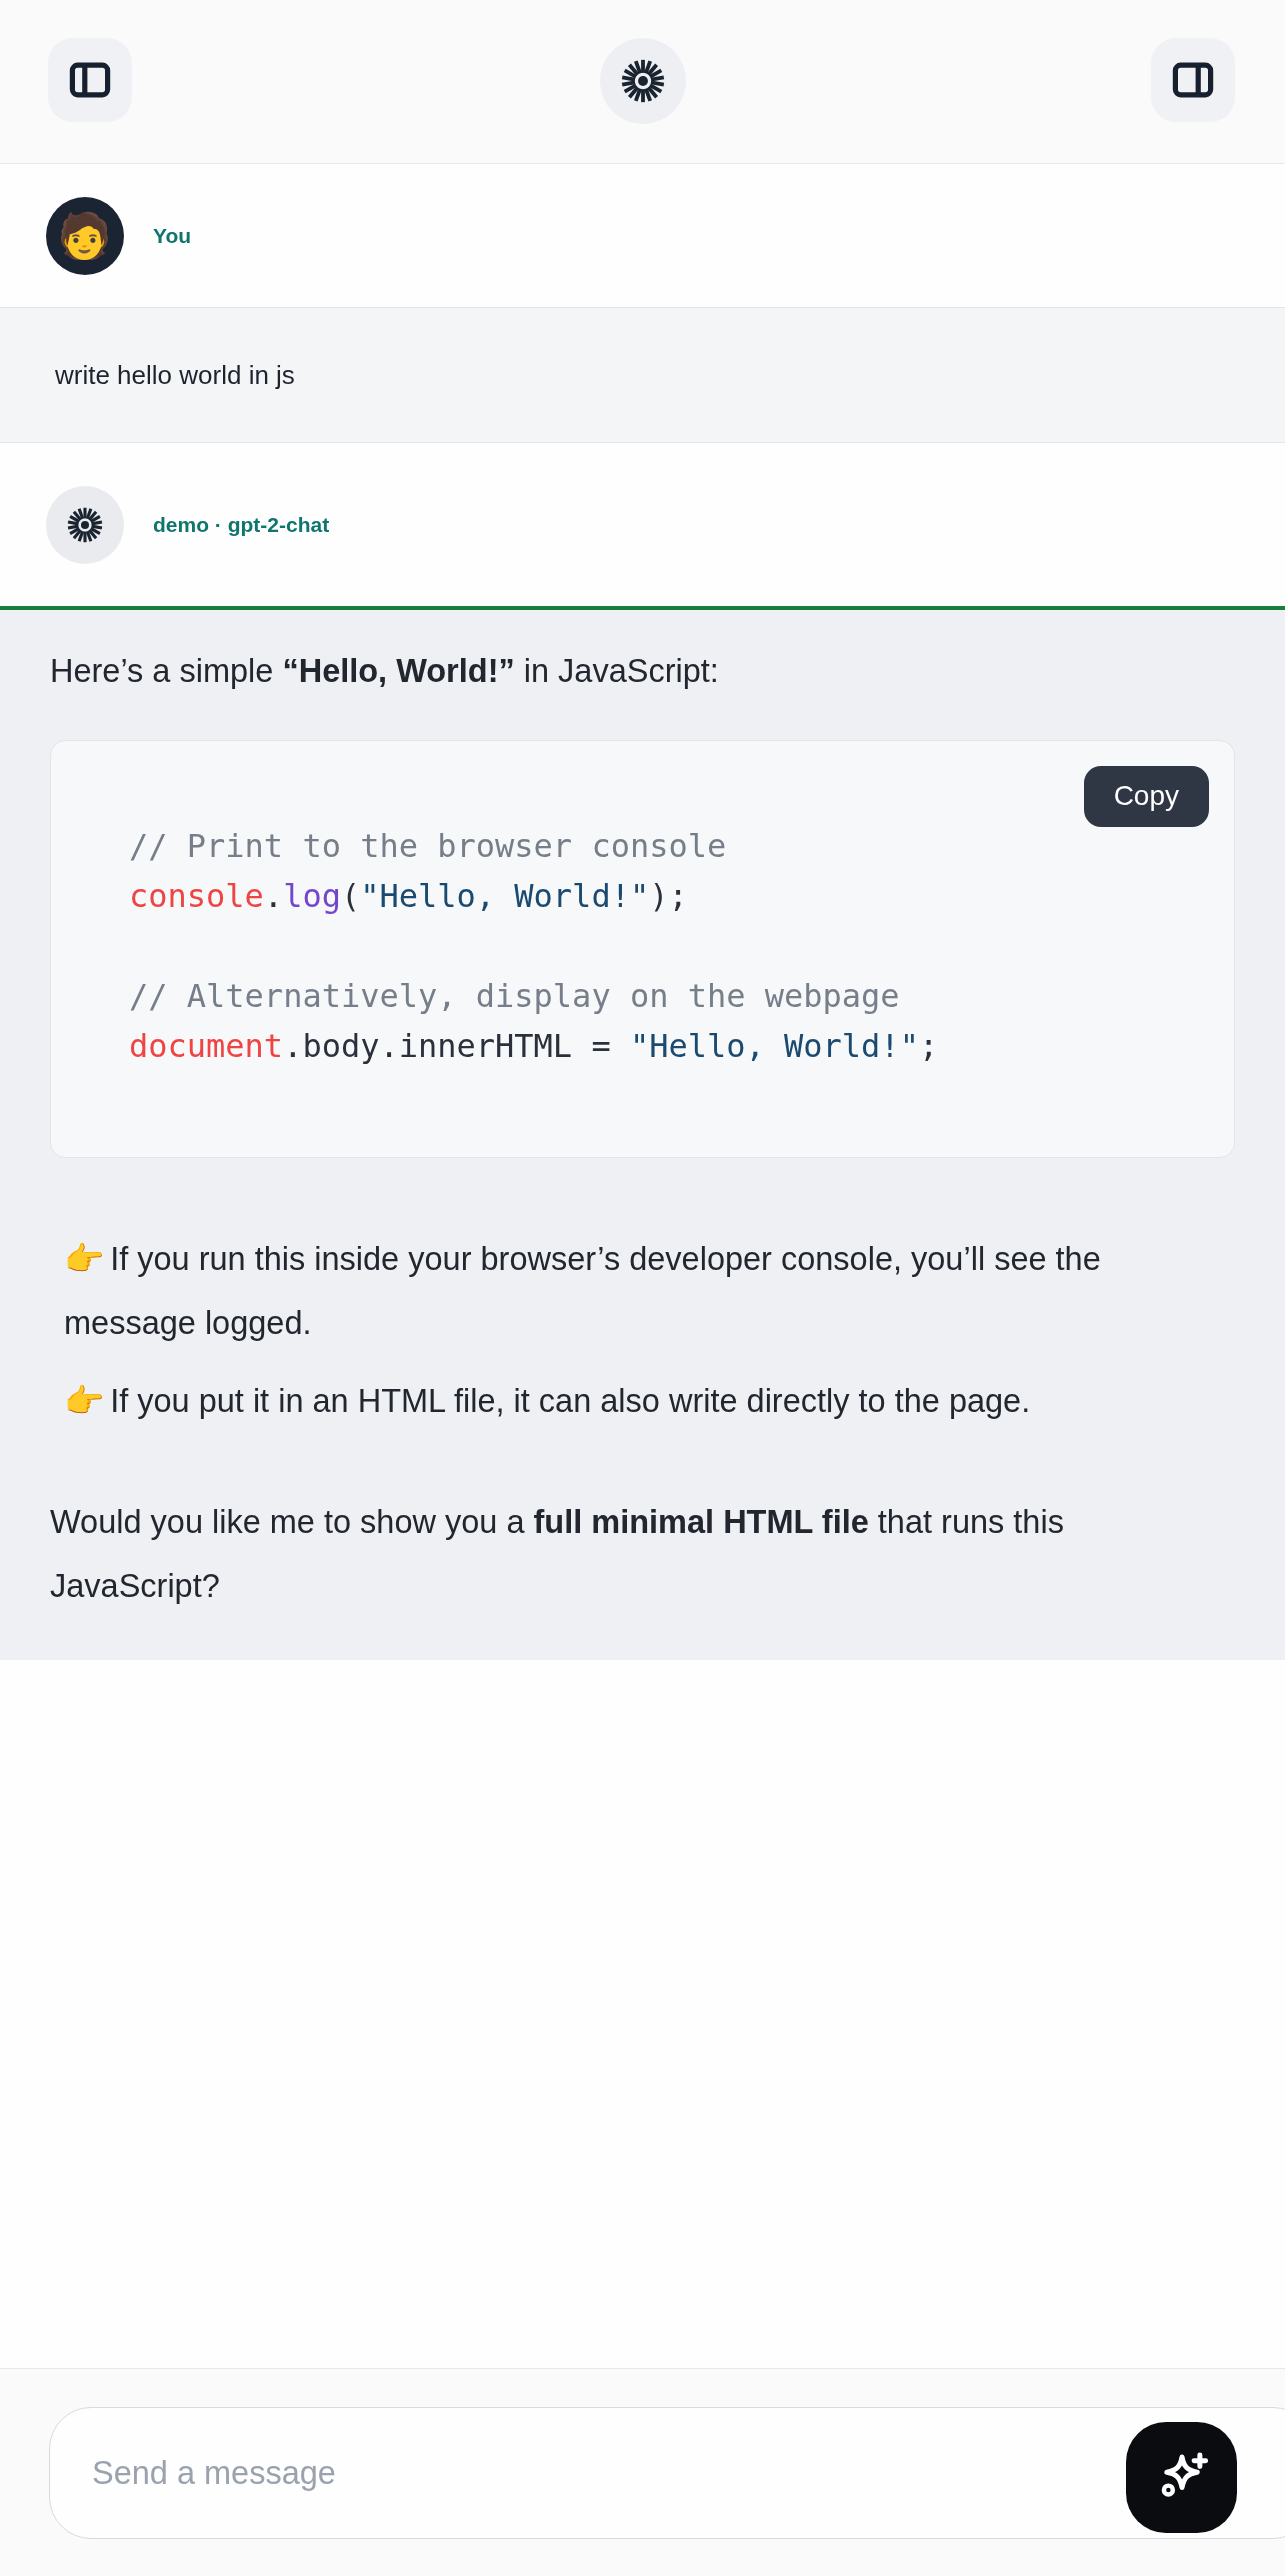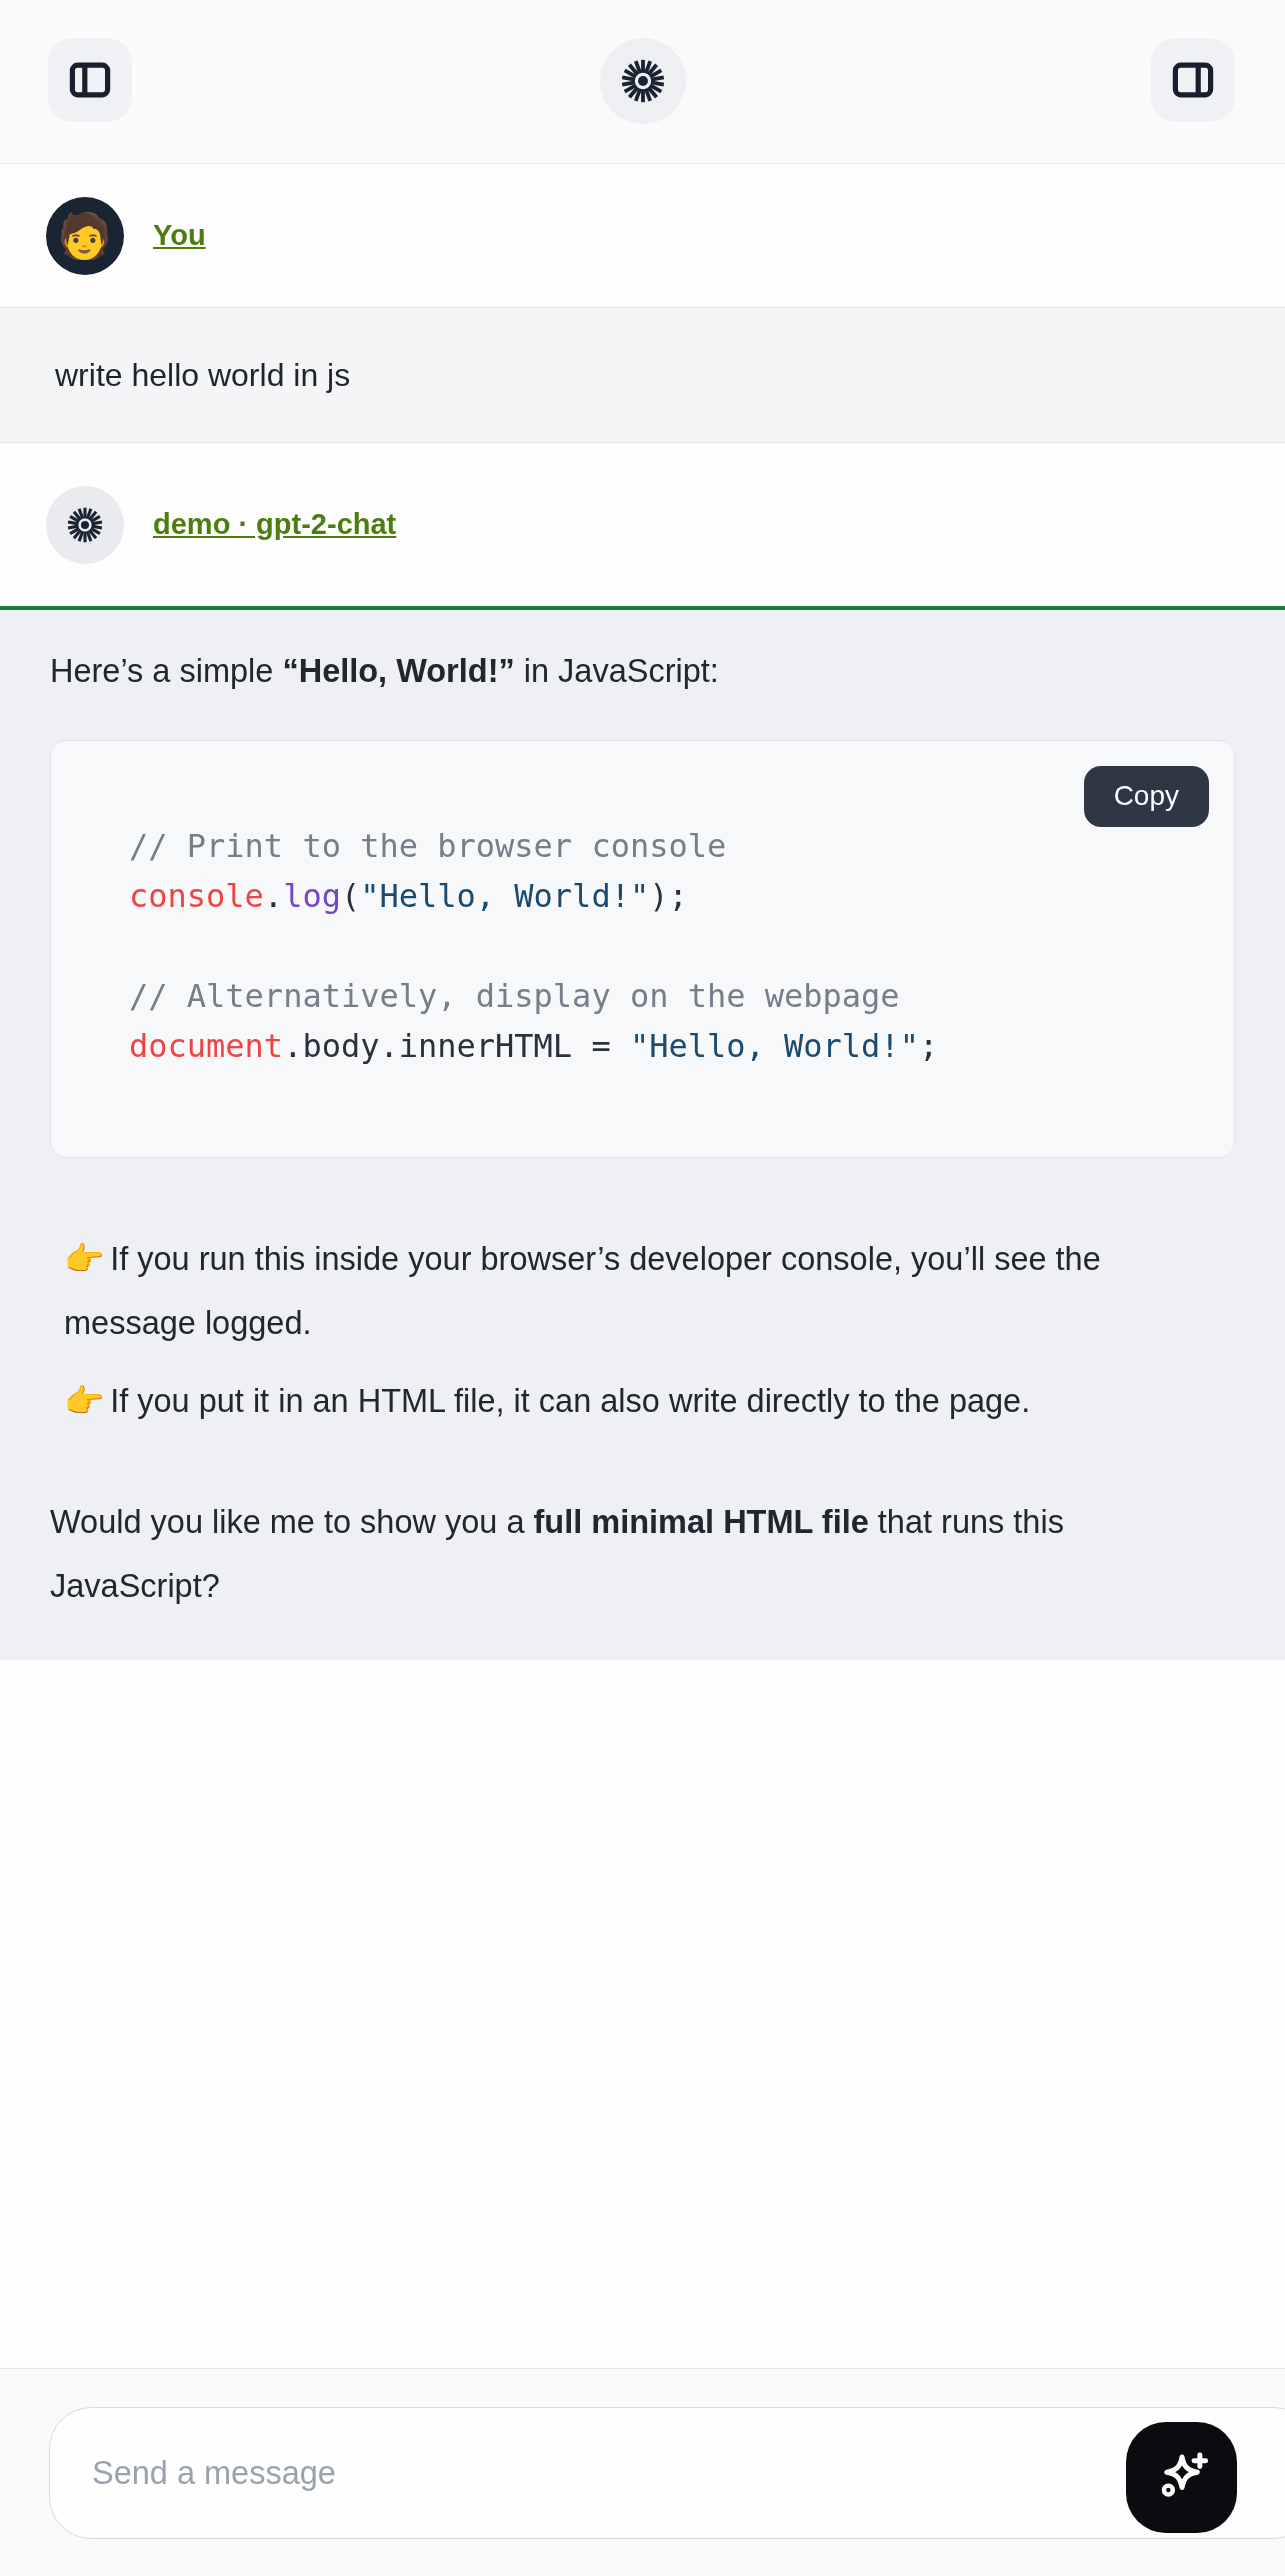--- a/index.html
+++ b/index.html
@@ -24,26 +24,26 @@
   
   .turn-row{display:flex;align-items:center;gap:29px;padding-left:46px;}
   .turn-row.user{height:143px;background:#fefefe;}
   .turn-row.assistant{height:163px;background:#fefefe;}
   .avatar{
     width:78px;height:78px;border-radius:50%;flex:0 0 auto;
     display:flex;align-items:center;justify-content:center;
   }
   .avatar.user-avatar{background:#1b2432;font-size:44px;line-height:1;}
   .avatar.assistant-avatar{background:#e9ebee;}
-  .author-label{font-size:29px;font-weight:700;color:#4d7c0f;text-decoration:underline;}
+  .author-label{font-size:21px;font-weight:700;color:#0f766e;}
   
   .user-message{
     background:#f4f5f7;border-top:1px solid #e3e5e9;border-bottom:1px solid #e3e5e9;
     height:134px;display:flex;align-items:center;padding-left:55px;
-    font-size:32px;color:#1e232e;
+    font-size:26px;color:#1e232e;
   }
   
   .assistant-message{
     background:#eef0f3;border-top:4px solid #15803d;
     padding:40px 50px 42px 50px;color:#21262f;
   }
   .intro{font-size:32.5px;line-height:42px;margin:0 0 48px 0;}
   .bold{font-weight:700;}
   .code-card{
     position:relative;background:#f7f8fa;border:1px solid #e2e4e8;

